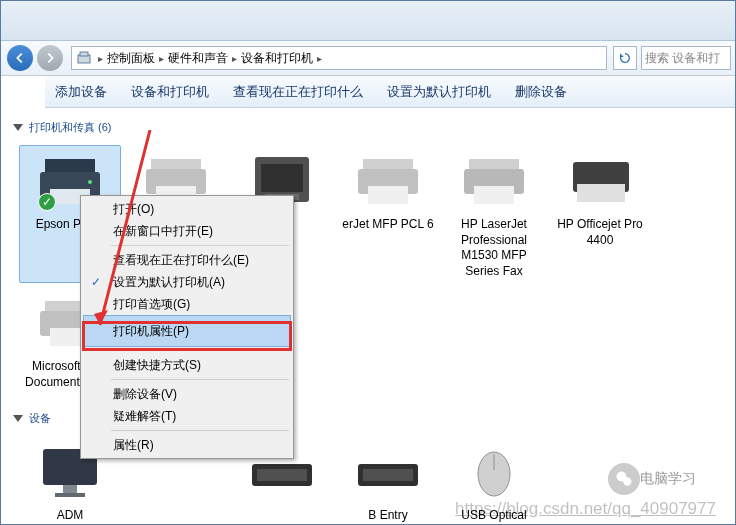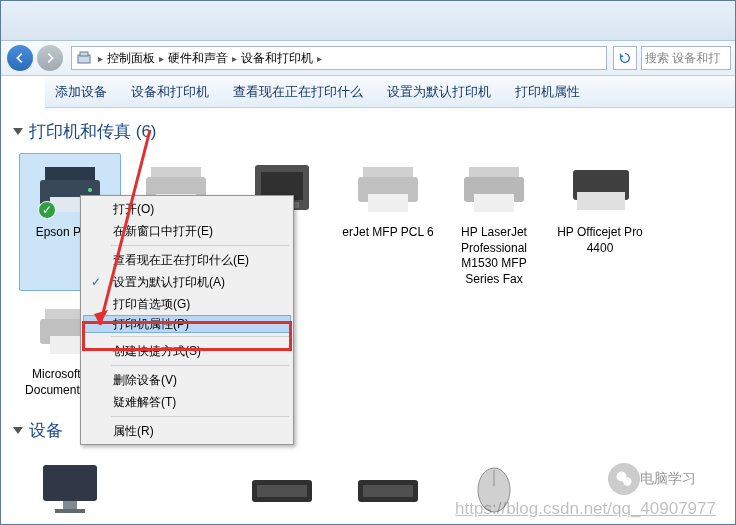--- a/index.html
+++ b/index.html
@@ -12,32 +12,32 @@
 .navbtn svg { width: 14px; height: 14px; }
 .breadcrumb { flex: 1; height: 24px; background: #fff; border: 1px solid #a8b8c8; margin: 0 6px; display: flex; align-items: center; font-size: 12px; padding: 0 4px; }
 .bc-icon { width: 16px; height: 16px; margin-right: 4px; }
 .bc-item { padding: 0 2px; }
 .bc-arrow { margin: 0 2px; color: #555; font-size: 10px; }
 .refresh { width: 24px; height: 24px; border: 1px solid #a8b8c8; display: flex; align-items: center; justify-content: center; background: #fff; margin-right: 4px; color: #2a6ebb; }
 .searchbox { width: 90px; height: 24px; border: 1px solid #a8b8c8; background: #fff; font-size: 12px; padding: 0 3px; color: #888; display: flex; align-items: center; overflow: hidden; white-space: nowrap; }
 .toolbar { height: 32px; background: linear-gradient(#f8fbfe, #e4eef8); border-bottom: 1px solid #c0d0e0; display: flex; align-items: center; padding: 0 10px; font-size: 13px; gap: 24px; margin-left: 44px; }
 .toolbar-item { color: #1a3a6a; }
 .content { padding: 8px 12px; background: #fff; height: calc(100% - 107px); }
-.section-header { display: flex; align-items: center; font-size: 17px; color: #1a4a8a; margin: 4px 0 10px; }
+.section-header { display: flex; align-items: center; font-size: 11px; color: #1a4a8a; margin: 4px 0 10px; }
 .sh-tri { width: 0; height: 0; border-left: 5px solid transparent; border-right: 5px solid transparent; border-top: 7px solid #555; margin-right: 6px; }
 .grid { display: flex; flex-wrap: wrap; gap: 4px; margin-left: 6px; }
 .device { width: 102px; text-align: center; font-size: 12px; padding: 4px; }
 .device.selected { background: #cce4f7; border: 1px solid #7daee0; border-radius: 2px; padding: 3px; }
 .dev-icon { width: 80px; height: 64px; margin: 0 auto 4px; display: flex; align-items: center; justify-content: center; position: relative; }
 .dev-label { line-height: 1.3; word-wrap: break-word; }
 .printer-svg { width: 70px; height: 55px; }
 .check-badge { position: absolute; bottom: 2px; left: 8px; width: 18px; height: 18px; background: #2ea043; border-radius: 50%; border: 1px solid #fff; display: flex; align-items: center; justify-content: center; color: #fff; font-size: 12px; }
 .ctxmenu { position: absolute; left: 80px; top: 195px; width: 214px; background: #f0f0f0; border: 1px solid #979797; box-shadow: 2px 2px 4px rgba(0,0,0,0.3); font-size: 12px; padding: 2px; }
 .mi { height: 22px; display: flex; align-items: center; padding: 0 8px 0 30px; position: relative; }
-.mi.highlighted { background: #bad7f3; border: 1px solid #7daee0; padding: 0 7px 0 29px; height: 18px; }
+.mi.highlighted { background: #bad7f3; border: 1px solid #7daee0; padding: 0 7px 0 29px; height: 32px; }
 .mi-sep { height: 1px; background: #d0d0d0; margin: 3px 2px 3px 28px; }
 .mi-check { position: absolute; left: 8px; color: #2a6ebb; }
 .redbox { position: absolute; left: 82px; top: 321px; width: 210px; height: 30px; border: 3px solid #e03030; pointer-events: none; }
 .red-arrow { position: absolute; left: 90px; top: 130px; pointer-events: none; }
 .watermark { position: absolute; right: 20px; bottom: 6px; color: rgba(0,0,0,0.25); font-size: 17px; text-decoration: underline; }
 .wx-watermark { position: absolute; right: 40px; bottom: 30px; display: flex; align-items: center; color: #999; font-size: 14px; }
 .wx-logo { width: 32px; height: 32px; border-radius: 50%; background: #ccc; display: flex; align-items: center; justify-content: center; color: #fff; font-size: 18px; }
 </style>
 </head>
 <body>
@@ -76,21 +76,21 @@
         </svg>
     </div>
     <div class="searchbox">搜索 设备和打</div>
   </div>
 
   <div class="toolbar">
     <span class="toolbar-item">添加设备</span>
     <span class="toolbar-item">设备和打印机</span>
     <span class="toolbar-item">查看现在正在打印什么</span>
     <span class="toolbar-item">设置为默认打印机</span>
-    <span class="toolbar-item">打印机属性</span>
+    <span class="toolbar-item">删除设备</span>
   </div>
 
   <div class="content">
     <div class="section-header">
       <span class="sh-tri"></span>
       <span>打印机和传真 (6)</span>
     </div>
     <div class="grid">
       <div class="device selected">
         <div class="dev-icon">

